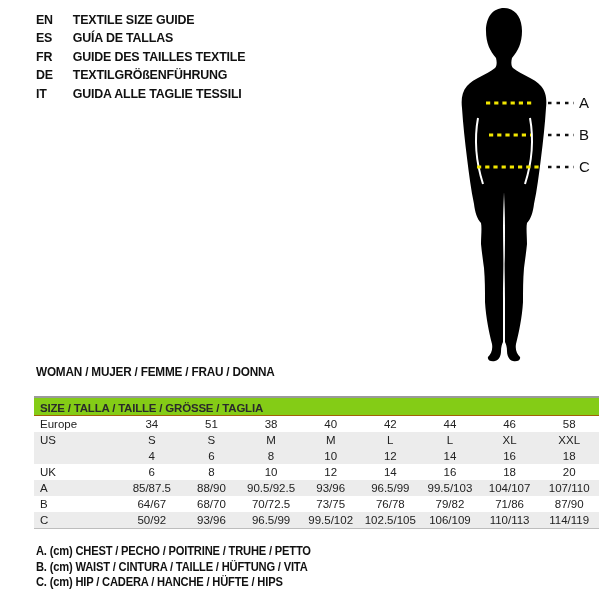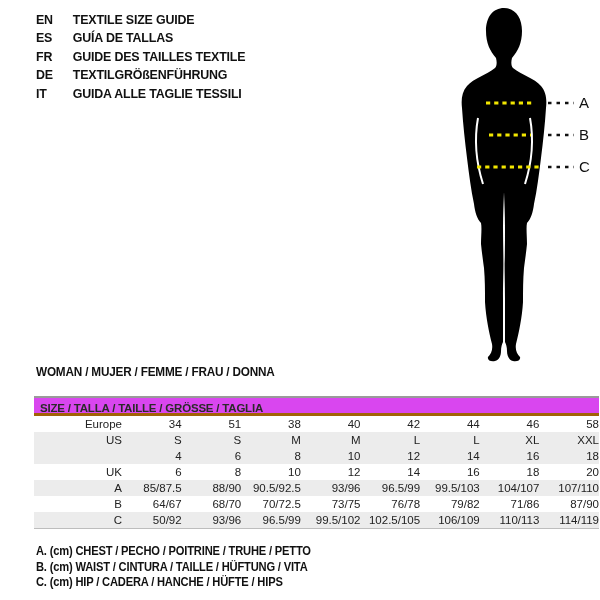--- a/index.html
+++ b/index.html
@@ -22,29 +22,29 @@
   .section-heading{
     position:absolute;left:22px;top:365px;font-size:12.5px;font-weight:700;
     letter-spacing:-0.2px;transform:scaleX(0.94);transform-origin:0 0;white-space:nowrap;
   }
   
   .size-table{
     position:absolute;left:20px;top:396px;width:565px;
     font-size:11.5px;color:#222;border-bottom:1px solid #bdbdbd;
   }
   .t-header{
-    height:20px;line-height:20px;background:#d946ef;
-    border-top:2px solid #9a9a9a;border-bottom:3px solid #a16207;
+    height:20px;line-height:20px;background:#84cc16;
+    border-top:2px solid #9a9a9a;border-bottom:1px solid #a16207;
     font-weight:700;padding-left:6px;box-sizing:border-box;
     letter-spacing:-0.2px;color:#2a2a2a;
   }
   .t-row{display:grid;grid-template-columns:88px repeat(8,1fr);height:16px;line-height:16px;}
   .t-row.shade{background:#ececec;}
-  .t-label{padding-left:6px;text-align:right;}
-  .t-cell{text-align:right;}
+  .t-label{padding-left:6px;text-align:left;}
+  .t-cell{text-align:center;}
   
   .legend-block{
     position:absolute;left:22px;top:544px;
     transform:scaleX(0.93);transform-origin:0 0;
   }
   .legend-line{font-size:12px;font-weight:700;letter-spacing:-0.2px;height:15.5px;line-height:15.5px;white-space:nowrap;}
 </style>
 </head>
 <body>
 

